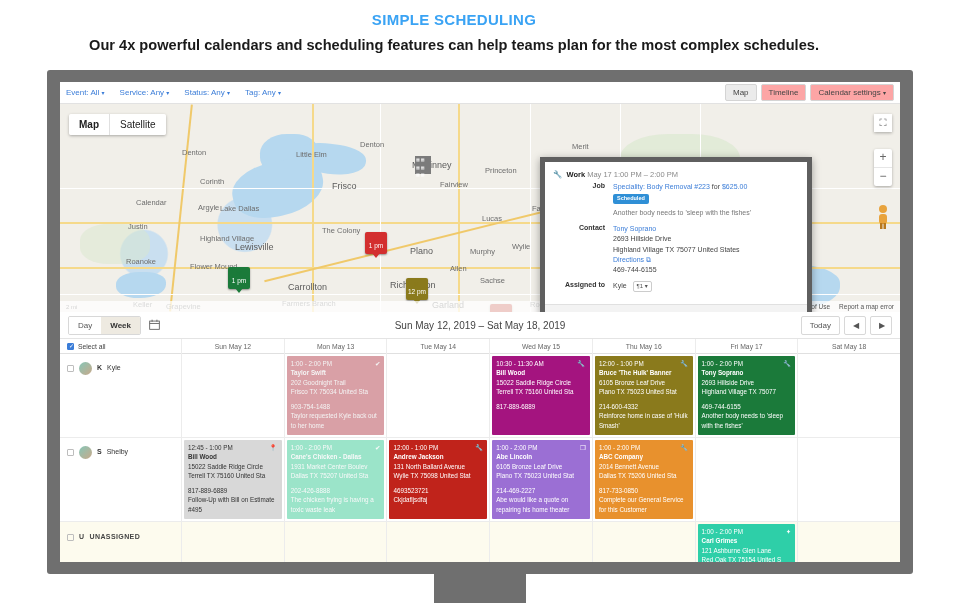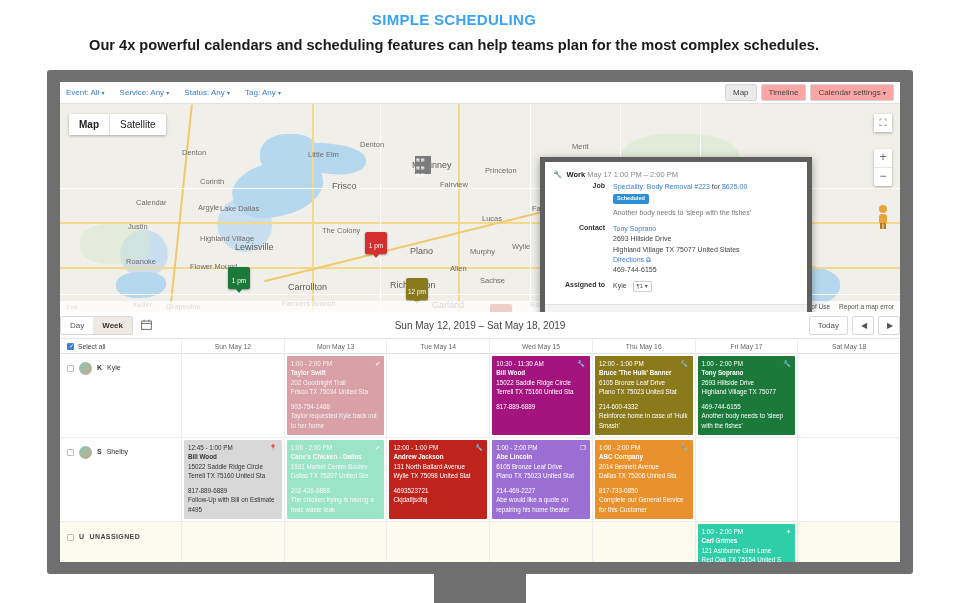--- a/index.html
+++ b/index.html
@@ -124,21 +124,21 @@
   .assigned-pill { display:inline-block; border:1px solid #ccc; border-radius:2px;
                    padding:0 3px; font-size:6px; color:#555; margin-left:4px; }
   .popup-footer {
     display:flex; align-items:center; padding:6px 8px; background:#f3f3f3;
     border-top:1px solid #e0e0e0;
   }
 
   
   .cal-ctl {
     height:27px; border-bottom:1px solid #e4e4e4; display:flex; align-items:center;
-    padding:0 0; background:#fff; position:relative;
+    padding:0 8px; background:#fff; position:relative;
   }
   .seg { display:flex; border:1px solid #d8d8d8; border-radius:2px; overflow:hidden; }
   .seg div { font-size:8px; padding:4px 9px; color:#555; cursor:pointer; background:#fff; }
   .seg .seg-active { background:#eeeae1; color:#333; font-weight:bold; }
   .cal-icon { margin-left:8px; font-size:11px; color:#555; cursor:pointer; }
   .cal-range { position:absolute; left:0; right:0; text-align:center; font-size:10px;
                color:#444; pointer-events:none; }
   .cal-right { margin-left:auto; display:flex; align-items:center; gap:4px; z-index:2; }
   .navbtn { border:1px solid #d8d8d8; background:#fff; font-size:8px; color:#555;
             padding:4px 8px; border-radius:2px; cursor:pointer; }
@@ -273,21 +273,21 @@
             <div class="city-label" style="left: 66px; top: 153px;">Roanoke</div>
             <div class="city-label big" style="left: 228px; top: 178px;">Carrollton</div>
             <div class="city-label big" style="left: 330px; top: 176px;">Richardson</div>
             <div class="city-label" style="left: 420px; top: 172px;">Sachse</div>
             <div class="city-label" style="left: 73px; top: 196px;">Keller</div>
             <div class="city-label" style="left: 106px; top: 198px;">Grapevine</div>
             <div class="city-label" style="left: 222px; top: 195px;">Farmers Branch</div>
             <div class="city-label big" style="left: 372px; top: 196px;">Garland</div>
             <div class="city-label" style="left: 470px; top: 196px;">Rockwall</div>
             <div class="city-label" style="left: 520px; top: 192px;">Fate</div>
-            <div class="city-label" style="left: 248px; top: 46px; text-align: right;">Little Elm</div>
+            <div class="city-label" style="left: 236px; top: 46px; text-align: right;">Little Elm</div>
             <div class="city-label" style="left: 140px; top: 130px;">Highland Village</div>
             <div class="city-label" style="left: 160px; top: 100px;">Lake Dallas</div>
             <div class="city-label" style="left: 640px; top: 120px;">Sanger</div>
             <div class="city-label" style="left: 700px; top: 95px;">Greenville</div>
           </div>
         <div id="map-markers">
             <div class="marker" style="left: 305px; top: 128px; background: rgb(211, 47, 47); color: rgb(211, 47, 47);"><b>K</b><span style="color: rgb(255, 255, 255);">1 pm</span></div>
             <div class="marker" style="left: 168px; top: 163px; background: rgb(27, 122, 58); color: rgb(27, 122, 58);"><b>K</b><span style="color: rgb(255, 255, 255);">1 pm</span></div>
             <div class="marker" style="left: 346px; top: 174px; background: rgb(138, 122, 28); color: rgb(138, 122, 28);"><b>K</b><span style="color: rgb(255, 255, 255);">12 pm</span></div>
             <div class="marker" style="left: 430px; top: 200px; background: rgb(192, 57, 43); color: rgb(192, 57, 43);">

